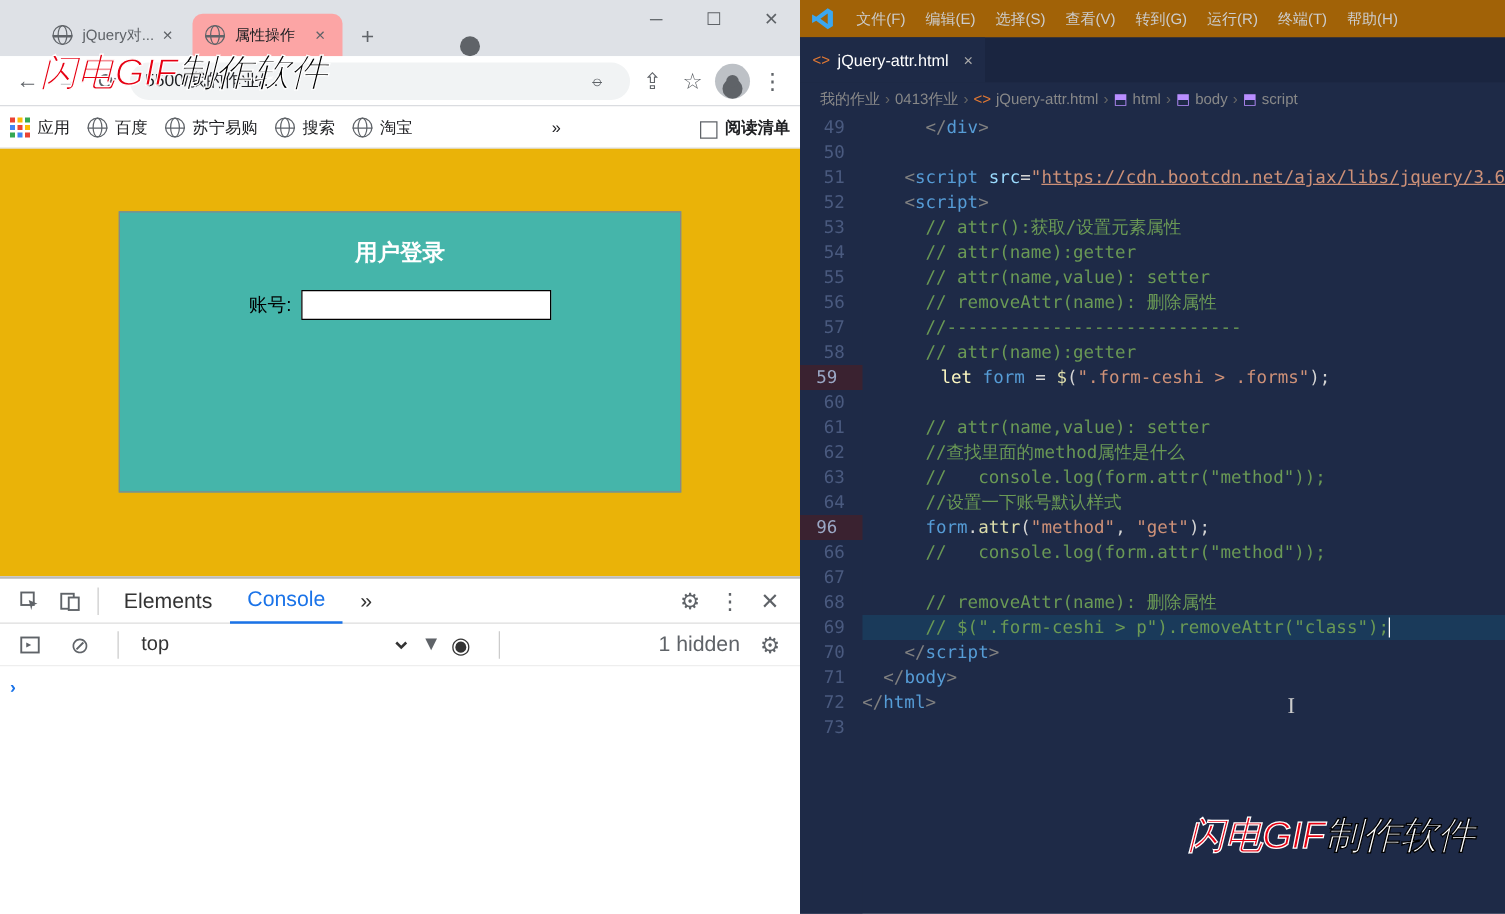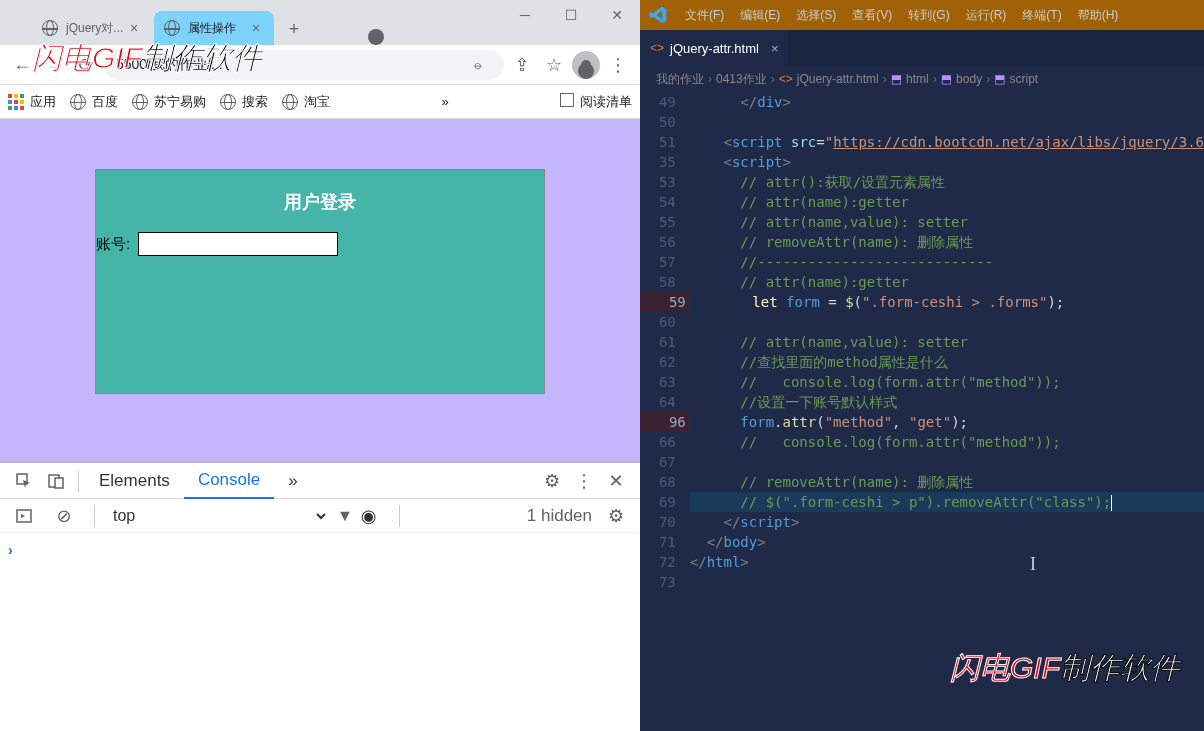--- a/index.html
+++ b/index.html
@@ -4,21 +4,21 @@
 <style>
 * { margin: 0; padding: 0; box-sizing: border-box; }
 body { font-family: "Microsoft YaHei", sans-serif; width: 1204px; height: 731px; overflow: hidden; display: flex; }
 .left-pane { width: 640px; height: 731px; background: #fff; display: flex; flex-direction: column; }
 .right-pane { width: 564px; height: 731px; background: #1e2a47; display: flex; flex-direction: column; position: relative; }
 
 
 .chrome-titlebar { height: 45px; background: #dee1e6; display: flex; align-items: flex-end; position: relative; }
 .chrome-tabs { display: flex; align-items: flex-end; height: 45px; padding-left: 32px; }
 .chrome-tab { display: flex; align-items: center; height: 34px; padding: 0 10px; font-size: 12px; color: #5f6368; border-radius: 8px 8px 0 0; margin-right: 2px; position: relative; min-width: 120px; }
-.chrome-tab.active { background: #7dd3fc; color: #202124; }
+.chrome-tab.active { background: #fca5a5; color: #202124; }
 .tab-icon-globe { width: 16px; height: 16px; border: 1.5px solid #5f6368; border-radius: 50%; margin-right: 8px; position: relative; }
 .tab-icon-globe::before { content: ""; position: absolute; left: 50%; top: -1px; bottom: -1px; width: 6px; border: 1.5px solid #5f6368; border-radius: 50%; transform: translateX(-50%); }
 .tab-icon-globe::after { content: ""; position: absolute; top: 50%; left: -1px; right: -1px; height: 1.5px; background: #5f6368; }
 .tab-close { margin-left: auto; width: 16px; height: 16px; display: flex; align-items: center; justify-content: center; font-size: 14px; color: #5f6368; border-radius: 50%; }
 .tab-dot { width: 16px; height: 16px; border-radius: 50%; background: #5f6368; margin-left: 8px; }
 .new-tab { width: 28px; height: 28px; display: flex; align-items: center; justify-content: center; font-size: 18px; color: #5f6368; margin-left: 4px; margin-bottom: 2px; }
 .window-controls { position: absolute; right: 0; top: 0; display: flex; }
 .win-btn { width: 46px; height: 30px; display: flex; align-items: center; justify-content: center; color: #5f6368; font-size: 14px; }
 
 .chrome-toolbar { height: 40px; background: #fff; display: flex; align-items: center; padding: 0 8px; gap: 4px; border-bottom: 1px solid #dadce0; position: relative; }
@@ -30,27 +30,27 @@
 
 .bookmark-bar { height: 34px; background: #fff; display: flex; align-items: center; padding: 0 8px; gap: 14px; font-size: 13px; color: #202124; border-bottom: 1px solid #dadce0; }
 .bookmark-item { display: flex; align-items: center; gap: 6px; }
 .apps-icon { display: grid; grid-template-columns: repeat(3, 4px); grid-template-rows: repeat(3, 4px); gap: 2px; }
 .apps-icon span:nth-child(1){background:#ea4335}.apps-icon span:nth-child(2){background:#fbbc04}.apps-icon span:nth-child(3){background:#34a853}
 .apps-icon span:nth-child(4){background:#4285f4}.apps-icon span:nth-child(5){background:#ea4335}.apps-icon span:nth-child(6){background:#fbbc04}
 .apps-icon span:nth-child(7){background:#34a853}.apps-icon span:nth-child(8){background:#4285f4}.apps-icon span:nth-child(9){background:#ea4335}
 .bk-globe { width: 16px; height: 16px; border: 1.5px solid #5f6368; border-radius: 50%; position: relative; }
 .bk-globe::before { content: ""; position: absolute; left: 50%; top: -1px; bottom: -1px; width: 6px; border: 1.5px solid #5f6368; border-radius: 50%; transform: translateX(-50%); }
 .bk-globe::after { content: ""; position: absolute; top: 50%; left: -1px; right: -1px; height: 1.5px; background: #5f6368; }
-.reading-list { margin-left: auto; display: flex; align-items: flex-start; gap: 6px; }
+.reading-list { margin-left: auto; display: flex; align-items: flex-end; gap: 6px; font-weight: bold; }
 .list-icon { width: 14px; height: 14px; border: 1.5px solid #5f6368; }
 
-.page-content { flex: 1; background: #c4b5fd; display: flex; justify-content: center; padding-top: 50px; }
+.page-content { flex: 1; background: #eab308; display: flex; justify-content: center; padding-top: 50px; }
 .login-box { width: 450px; height: 225px; background: #45b5aa; border: 1px solid #888; padding-top: 20px; }
 .login-title { text-align: center; color: #fff; font-size: 18px; font-weight: bold; margin-bottom: 18px; }
-.login-row { display: flex; align-items: center; margin-bottom: 10px; }
+.login-row { display: flex; align-items: center; justify-content: center; margin-bottom: 10px; }
 .login-label { color: #000; font-size: 15px; margin-right: 8px; }
 .login-input { width: 200px; height: 24px; border: 1px solid #000; background: #fff; padding: 0 4px; }
 .login-btn { width: 170px; height: 26px; background: #efefef; border: 1px solid #888; display: block; margin: 12px auto 0; font-size: 14px; }
 
 
 .watermark { position: absolute; font-weight: normal; font-style: italic; font-size: 30px; z-index: 100; pointer-events: none; }
 .watermark .wm-red { color: #e60012; -webkit-text-stroke: 1px #fff; }
 .watermark .wm-black { color: #000; -webkit-text-stroke: 1px #fff; }
 .wm1 { left: 32px; top: 38px; }
 .wm2 { right: 24px; bottom: 42px; }
@@ -78,21 +78,21 @@
 .vs-tabs { height: 36px; background: #1a2540; display: flex; align-items: stretch; }
 .vs-tab { display: flex; align-items: center; padding: 0 10px; background: #253252; color: #fff; font-size: 13px; gap: 6px; }
 .vs-tab.active { background: #1e2a47; }
 .file-icon { color: #e37933; font-size: 12px; }
 .vs-breadcrumb { height: 26px; background: #1e2a47; display: flex; align-items: center; padding: 0 16px; gap: 2px; color: #888; font-size: 12px; }
 .vs-breadcrumb .sep { color: #666; margin: 0 2px; }
 .bc-item { display: flex; align-items: center; gap: 4px; }
 .bc-purple { color: #b98eff; }
 .vs-editor { flex: 1; display: flex; font-family: Consolas, monospace; font-size: 14px; overflow: hidden; background: #1e2a47; }
 .vs-gutter { width: 52px; background: #1e2a47; text-align: right; padding-right: 14px; color: #4a5a7f; line-height: 20px; }
-.vs-gutter .ghl { background: #3a2230; color: #9aa7c4; display: block; padding-right: 4px; margin-right: -14px; }
+.vs-gutter .ghl { background: #3a2230; color: #9aa7c4; display: block; padding-right: 20px; margin-right: -14px; }
 .vs-code { flex: 1; line-height: 20px; white-space: pre; color: #d4d4d4; position: relative; }
 .tag { color: #569cd6; }
 .angle { color: #808080; }
 .attr { color: #9cdcfe; }
 .str { color: #ce9178; }
 .cmt { color: #6a9955; }
 .kw { color: #fef9c3; margin-left: 12px; }
 .cst { color: #569cd6; }
 .fn { color: #dcdcaa; }
 .op { color: #d4d4d4; }
@@ -290,21 +290,21 @@
         <span class="bc-purple">⬒</span> 
         <span>script</span>
       </span>
   </div>
 
   <div class="vs-editor">
     <div class="vs-gutter" id="gutter">
         <div>49</div>
         <div>50</div>
         <div>51</div>
-        <div>35</div>
+        <div>52</div>
         <div>53</div>
         <div>54</div>
         <div>55</div>
         <div>56</div>
         <div>57</div>
         <div>58</div>
         <span class="ghl">59</span>
         <div>60</div>
         <div>61</div>
         <div>62</div>

